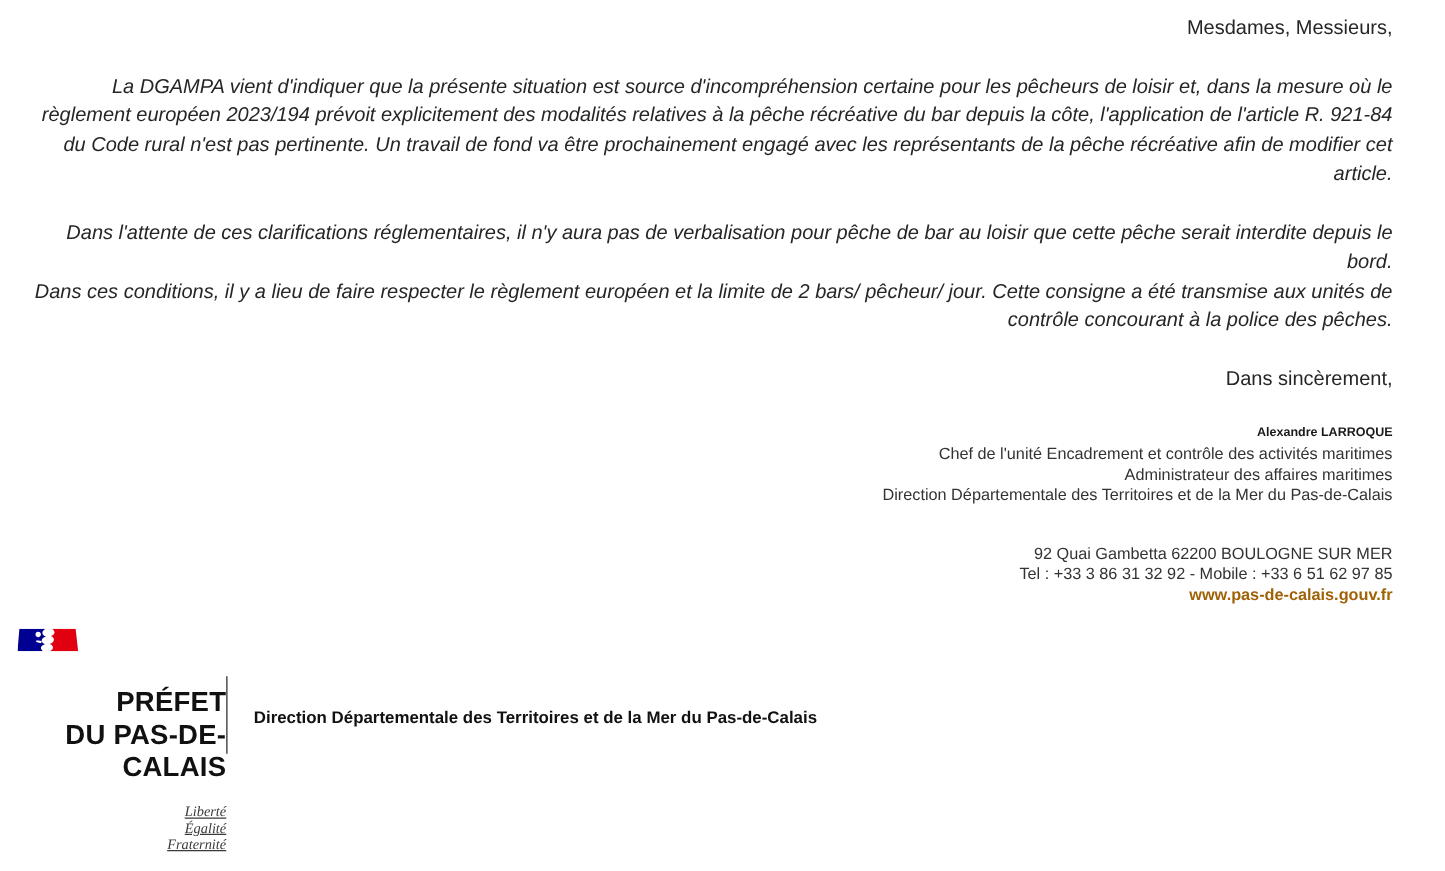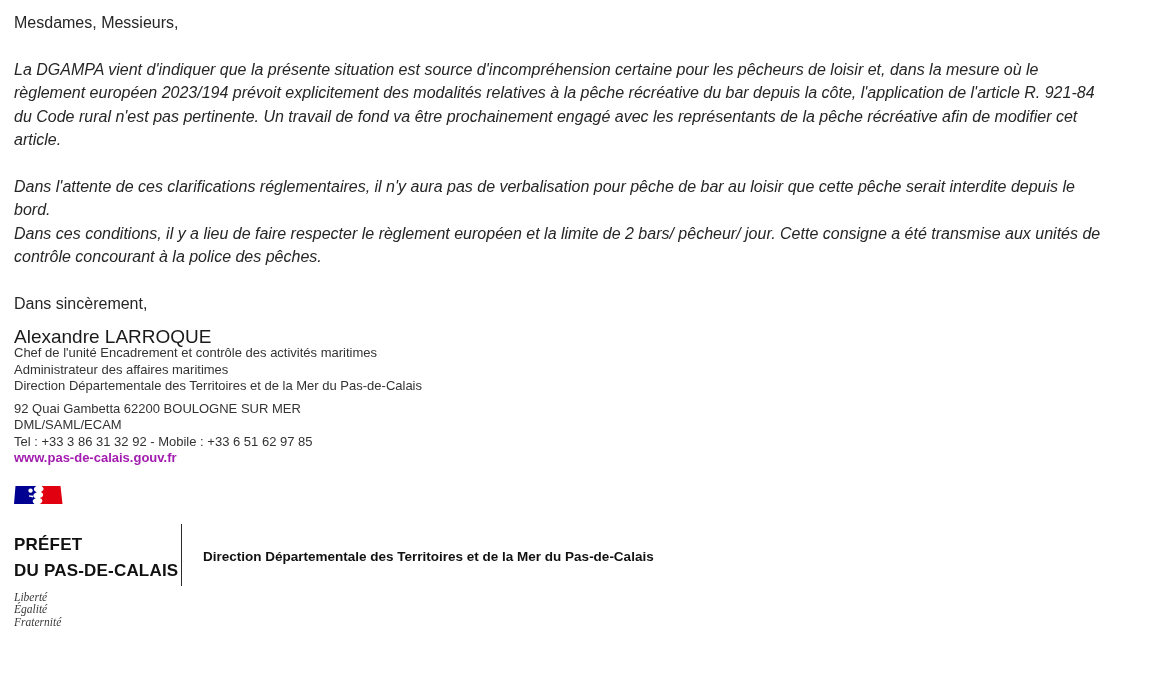--- a/index.html
+++ b/index.html
@@ -11,79 +11,81 @@
     width: 1156px;
     height: 697px;
     overflow: hidden;
     font-family: "Liberation Sans", "DejaVu Sans", sans-serif;
     color: #262626;
   }
   .page {
     padding: 10px 14px 0 14px;
     box-sizing: border-box;
     width: 1128px;
+    text-align: right;
   }
   .body-text {
     font-size: 16px;
     line-height: 23.5px;
     margin: 0;
     max-width: 1132px;
   }
   .salutation { margin-top: 1px; }
   .para-gap { margin-top: 23px; font-style: italic; }
   .no-gap { margin-top: 0; font-style: italic; }
   .closing { margin-top: 23px; }
 
   .sig-name {
-    margin-top: 13px;
-    font-size: 19px;
-    font-weight: normal;
+    margin-top: 23px;
+    font-size: 10px;
+    font-weight: bold;
     line-height: 17px;
     color: #1a1a1a;
   }
   .sig-line {
     font-size: 13px;
     line-height: 16.5px;
     color: #333333;
     margin: 0;
   }
-  .sig-block2 { margin-top: 6px; }
-  .sig-url { font-weight: bold; color: #a21caf; }
+  .sig-block2 { margin-top: 30px; }
+  .sig-url { font-weight: bold; color: #a16207; }
 
   .flag-logo {
     margin-top: 19px;
     width: 49px;
     height: 18px;
     display: block;
   }
 
   .footer {
     margin-top: 20px;
     display: flex;
     align-items: flex-start;
   }
   .footer-left {
     width: 167px;
     flex: 0 0 167px;
   }
   .prefet-name {
-    font-size: 17px;
+    font-size: 22px;
     font-weight: bold;
     line-height: 26px;
     color: #111111;
     padding-top: 8px;
     letter-spacing: 0.2px;
   }
   .motto {
-    margin-top: 7px;
+    margin-top: 17px;
     font-family: "Liberation Serif", "DejaVu Serif", serif;
     font-style: italic;
     font-size: 11.5px;
     line-height: 12.8px;
     color: #3a3a3a;
+    text-decoration: underline;
   }
   .footer-divider {
     width: 0;
     border-left: 1.5px solid #2b2b2b;
     height: 62px;
     flex: 0 0 auto;
   }
   .footer-direction {
     padding-left: 21px;
     padding-top: 25px;
@@ -109,21 +111,20 @@
   <p class="body-text closing">Dans sincèrement,</p>
 
   <div>
     <div class="sig-name">Alexandre LARROQUE</div>
     <div class="sig-line">Chef de l'unité Encadrement et contrôle des activités maritimes</div>
     <div class="sig-line">Administrateur des affaires maritimes</div>
     <div class="sig-line">Direction Départementale des Territoires et de la Mer du Pas-de-Calais</div>
 
     <div class="sig-block2">
       <div class="sig-line">92 Quai Gambetta 62200 BOULOGNE SUR MER</div>
-      <div class="sig-line">DML/SAML/ECAM</div>
       <div class="sig-line">Tel : +33 3 86 31 32 92 - Mobile : +33 6 51 62 97 85</div>
       <div class="sig-line sig-url">www.pas-de-calais.gouv.fr</div>
     </div>
   </div>
 
   <svg class="flag-logo" viewBox="0 0 49 18" xmlns="http://www.w3.org/2000/svg" aria-hidden="true">
     <path fill="#000091" d="M1.5 0 L22.5 0 C18.5 2.2 19.6 5.2 22.8 6.2 C18.0 7.6 18.8 11.4 22.0 12.3 C17.6 13.8 18.2 16.2 20.6 18 L0 18 Z"></path>
     <path fill="#ffffff" d="M16.5 6.8 a2.2 2.2 0 1 1 0.1 0 Z M15.2 9.2 l4.2 0.6 -0.5 1.8 -4.0 -1.0 Z"></path>
     <path fill="#E1000F" d="M27.5 0 L46.5 0 L48.5 18 L26.0 18 C29.6 15.9 28.8 13.0 25.8 12.1 C30.3 10.7 29.8 6.9 26.8 5.9 C30.6 4.4 30.2 1.6 27.5 0 Z"></path>
   </svg>

